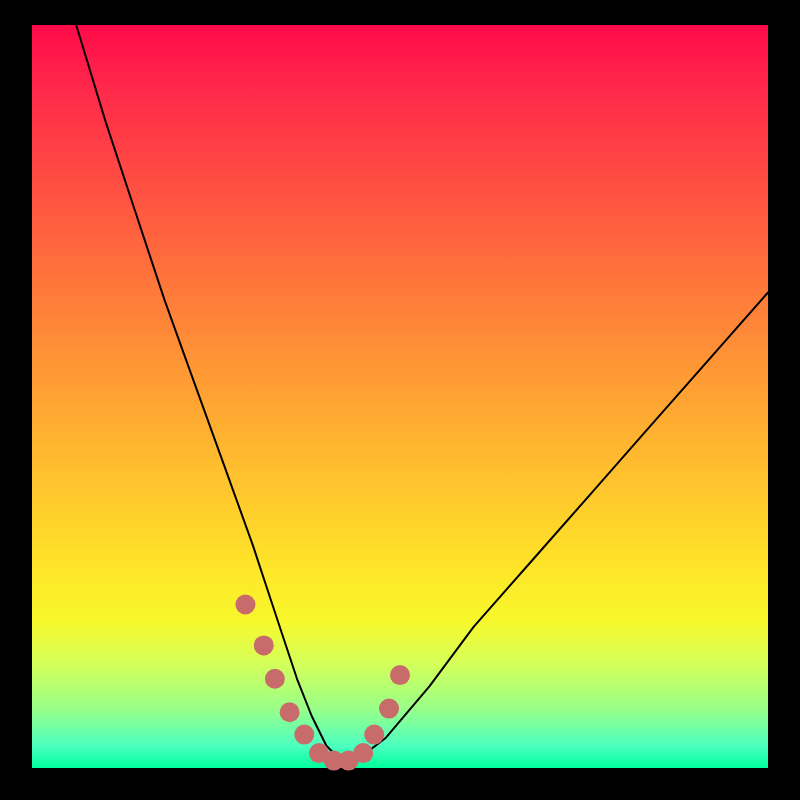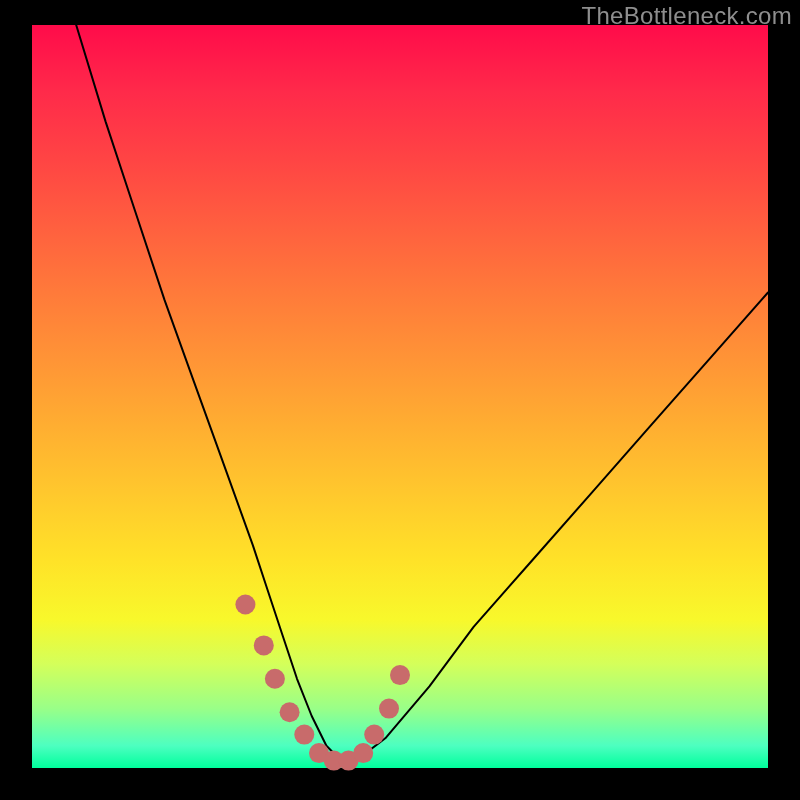--- a/index.html
+++ b/index.html
@@ -80,14 +80,13 @@
         <circle cx="287.0" cy="728.1" r="10" fill="#c86b6b"></circle>
         <circle cx="301.8" cy="735.6" r="10" fill="#c86b6b"></circle>
         <circle cx="316.5" cy="735.6" r="10" fill="#c86b6b"></circle>
         <circle cx="331.2" cy="728.1" r="10" fill="#c86b6b"></circle>
         <circle cx="342.2" cy="709.6" r="10" fill="#c86b6b"></circle>
         <circle cx="357.0" cy="683.6" r="10" fill="#c86b6b"></circle>
         <circle cx="368.0" cy="650.1" r="10" fill="#c86b6b"></circle>
       </g>
   </svg>
 
-  <div class="watermark">TheBottleneck.com</div>
 </div>
 
 </body></html>

